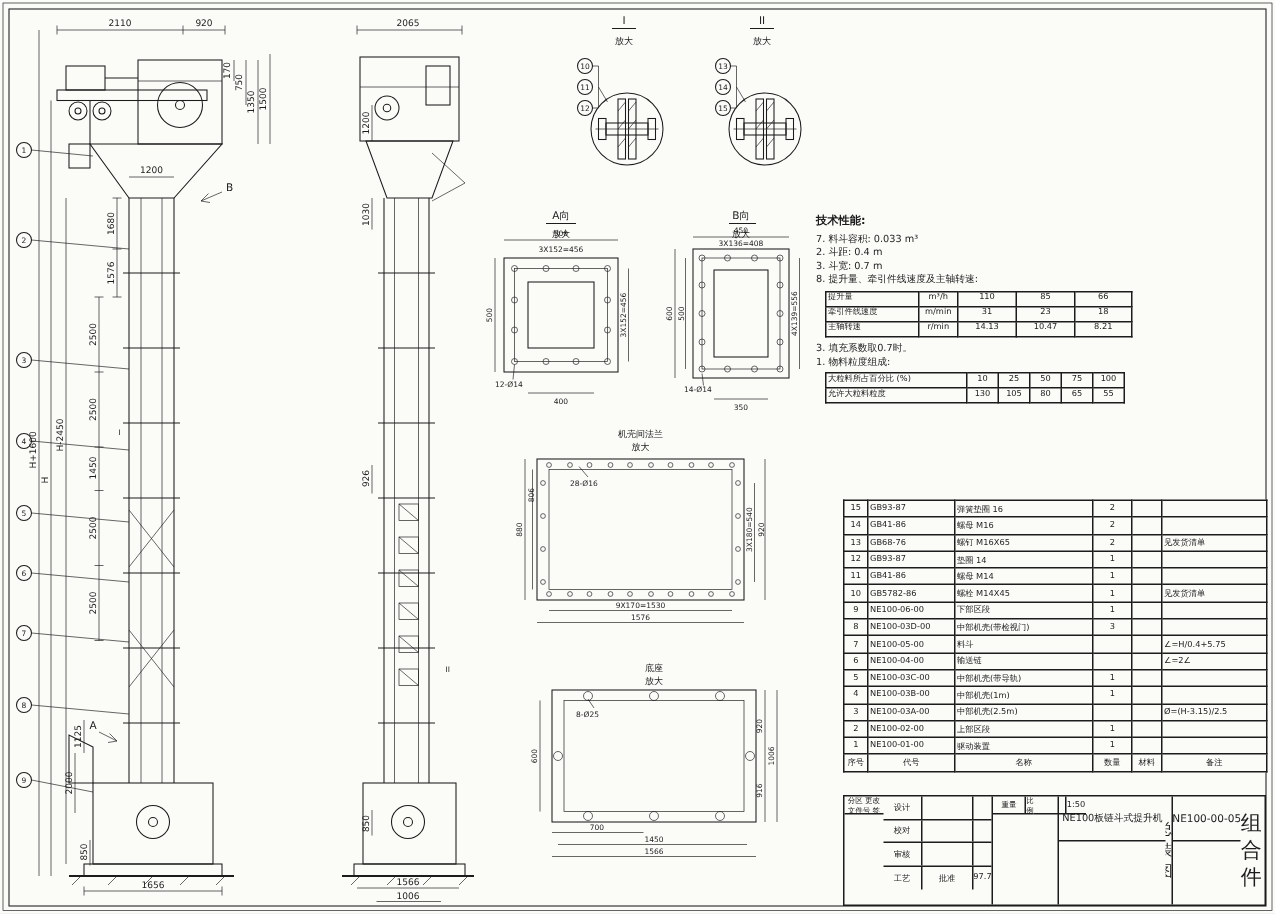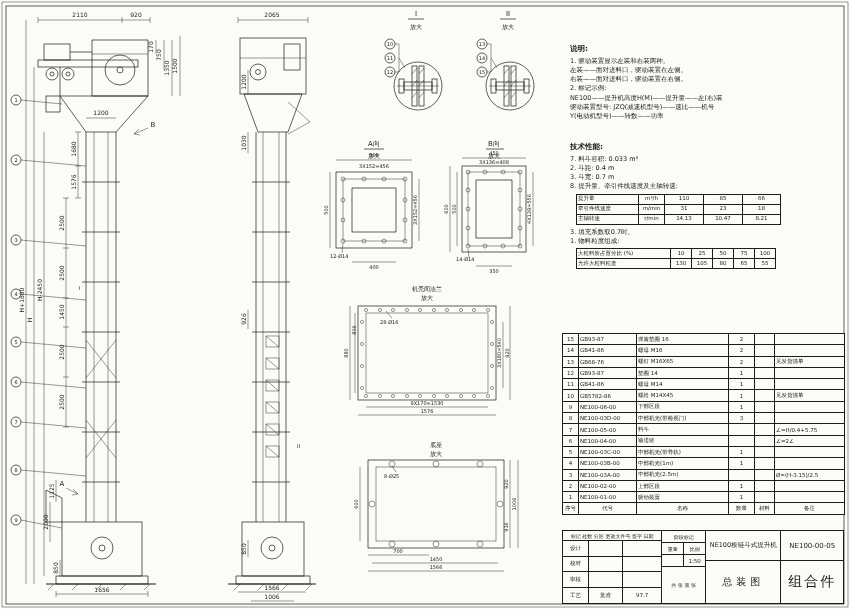--- a/index.html
+++ b/index.html
@@ -11,21 +11,21 @@
   text{fill:#1c1c1c;stroke:none;font-size:6px;font-family:"DejaVu Sans","Liberation Sans",sans-serif}
   .t5{font-size:5px}.t7{font-size:7px}.mid{text-anchor:middle}
   .panel{position:absolute;font-size:6.5px;line-height:1.42}
   .sec-h{font-size:7.5px;font-weight:bold;margin-bottom:2px}
   .nline{white-space:nowrap}
   table{border-collapse:collapse;table-layout:fixed;background:#fbfbf8}
   td{border:.5px solid #1c1c1c;font-size:5.5px;padding:0 1px;overflow:hidden;white-space:nowrap;text-align:center;height:10px}
   .parts td{height:11.3px}
   .al{text-align:left}
   .tb{position:absolute;display:flex;border:1px solid #1c1c1c;background:#fbfbf8}
-  .tb .col{display:flex;flex-direction:column;border-right:.5px solid #1c1c1c}
+  .tb .col{display:flex;flex-direction:row;border-right:.5px solid #1c1c1c}
   .tb .col:last-child{border-right:none}
   .cell{border-bottom:.5px solid #1c1c1c;display:flex;align-items:center;justify-content:center;font-size:5px;overflow:hidden;text-align:center}
   .cell:last-child{border-bottom:none}
   .srow{display:flex;border-bottom:.5px solid #1c1c1c;height:15.5px}
   .srow:last-child{border-bottom:none}
   .srow span{border-right:.5px solid #1c1c1c;font-size:5.5px;display:flex;align-items:center;justify-content:center;overflow:hidden}
   .srow span:last-child{border-right:none}
 </style>
 </head>
 <body>
@@ -439,35 +439,22 @@
     <text transform="rotate(-90 358 504)" x="358" y="504" class="mid t5">600</text>
     <text transform="rotate(-90 508 484)" x="508" y="484" class="mid t5">920</text>
     <text transform="rotate(-90 508 527)" x="508" y="527" class="mid t5">916</text>
     <text transform="rotate(-90 516 504)" x="516" y="504" class="mid t5">1006</text>
     <text x="398" y="553" class="mid t5">700</text>
     <text x="436" y="561" class="mid t5">1450</text>
     <text x="436" y="569" class="mid t5">1566</text>
   </g>
 </svg>
 
-  <div class="panel" style="left:570px;top:44px;width:274px">
-    <div class="sec-h">说明:</div>
-    <div>
-
-    <div class="nline">1. 驱动装置显示左装和右装两种。</div>
-        <div class="nline">   左装——面对进料口，驱动装置在左侧。</div>
-        <div class="nline">   右装——面对进料口，驱动装置在右侧。</div>
-        <div class="nline">2. 标记示例:</div>
-        <div class="nline">   NE100——提升机高度H(M)——提升量——左(右)装</div>
-        <div class="nline">   驱动装置型号: JZQ(减速机型号)——速比——机号</div>
-        <div class="nline">   Y(电动机型号)——转数——功率</div>
-      </div>
-  </div>
-
-  <div class="panel" style="left:570px;top:142px;width:274px">
+
+  <div class="panel" style="left:544px;top:142px;width:274px">
     <div class="sec-h">技术性能:</div>
     <div>
 
     <div class="nline">7. 料斗容积: 0.033 m³</div>
         <div class="nline">2. 斗距: 0.4 m</div>
         <div class="nline">3. 斗宽: 0.7 m</div>
         <div class="nline">8. 提升量、牵引件线速度及主轴转速:</div>
       </div>
     <table style="width:204px;margin:2px 0 3px 6px">
       <colgroup>

